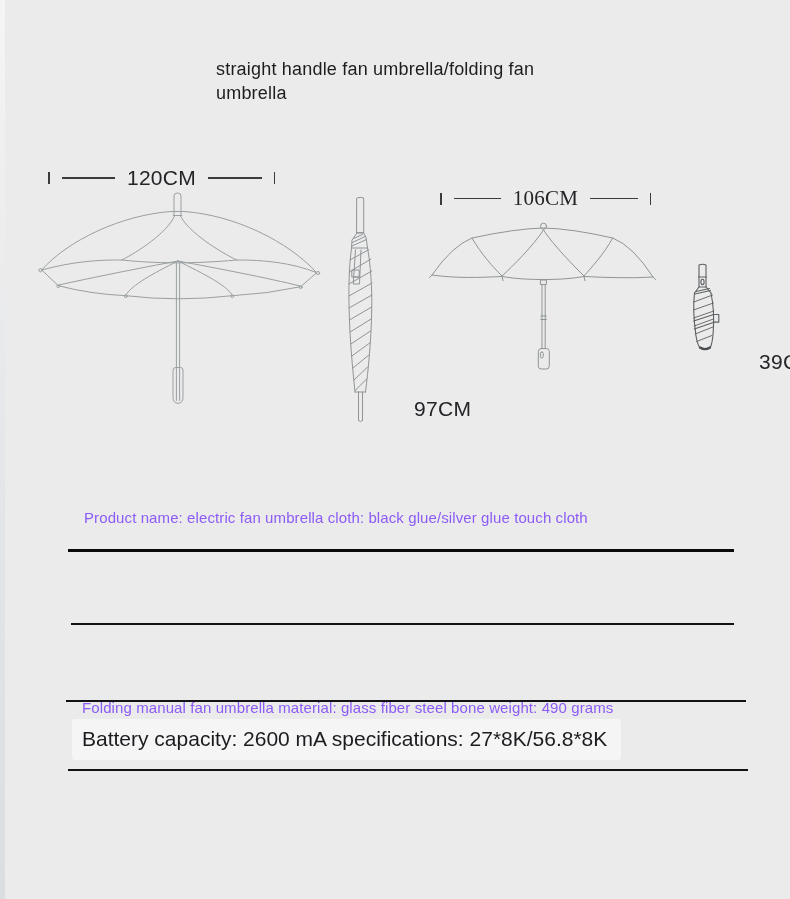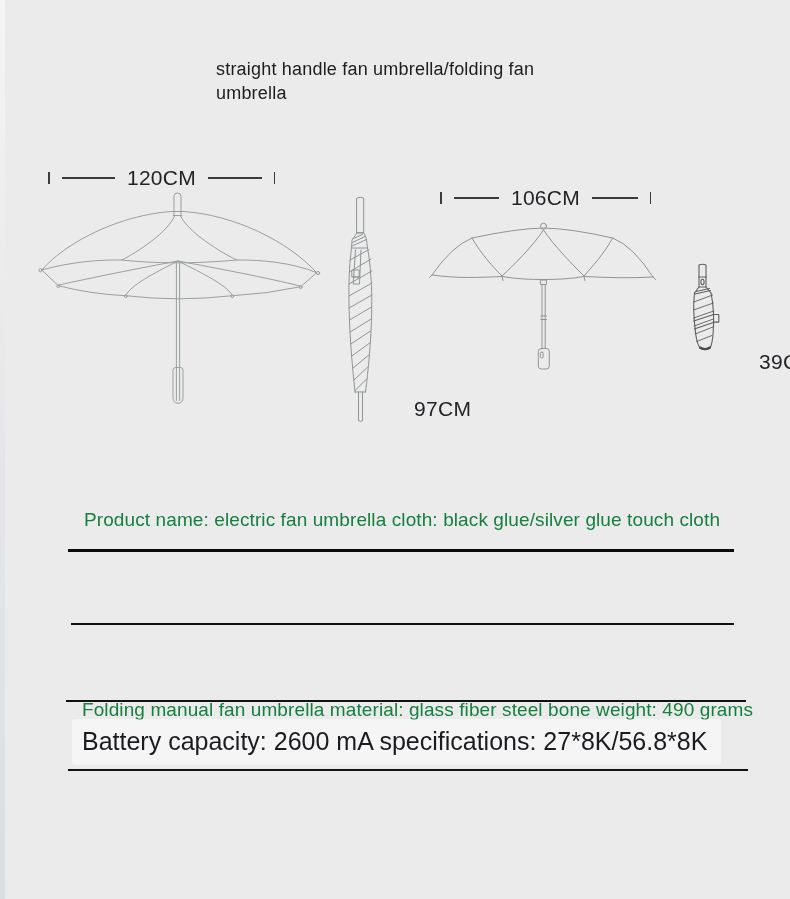--- a/index.html
+++ b/index.html
@@ -39,25 +39,25 @@
   }
   .dim-v .dim-label{transform:translateX(13px);}
   .dim-v.v39 .dim-label{transform:translateX(17px);}
   .dim-v.v97 .t-seg{flex:0.85;}
   .dim-v.v97 .b-seg{flex:1.15;}
   
   .drawing{position:absolute;}
   .drawing svg{display:block;}
   
   .spec-text{
-    position:absolute;font-size:19px;color:#15803d;white-space:nowrap;letter-spacing:0.1px;
+    position:absolute;font-size:15px;color:#8b5cf6;white-space:nowrap;letter-spacing:0.1px;
   }
   .spec-line{position:absolute;background:#121212;}
   .spec-battery{
-    position:absolute;font-size:25px;color:#1c1c20;white-space:nowrap;
+    position:absolute;font-size:21px;color:#1c1c20;white-space:nowrap;
     background:rgba(255,255,255,0.5);padding:8px 14px 9px 10px;border-radius:3px;
   }
 </style>
 </head>
 <body>
 
 <div class="page">
 
   <div class="edge-strip"></div>
 
@@ -145,21 +145,21 @@
       <path d="M17.5,58 L15.2,92 L21.5,92 L23,58"></path>
       <path d="M14.2,78 h7 v7 h-7 Z"></path>
         <path d="M15.4,85 h5.5"></path>
 
       <path d="M20.5,200 V228.5"></path>
         <path d="M24.5,200 V228.5"></path>
       <path d="M20.5,228.5 Q22.5,231 24.5,228.5"></path>
     </svg>
   </div>
 
-  <div class="dim-h" style="left:440px;top:186px;width:211px;">
+  <div class="dim-h" style="left:440px;top:186px;width:211px;font-family:Liberation Serif, serif;">
     <span class="tick"></span>
     <span class="dline"></span>
     <span class="dim-label">106CM</span>
     <span class="dline"></span>
     <span class="tick"></span>
   </div>
 
   <div class="drawing" style="left:428px;top:220px;">
     <svg width="228" height="152" viewBox="0 0 228 152" fill="none" stroke="#8f9496" stroke-width="1" stroke-linecap="round" stroke-linejoin="round">
 

